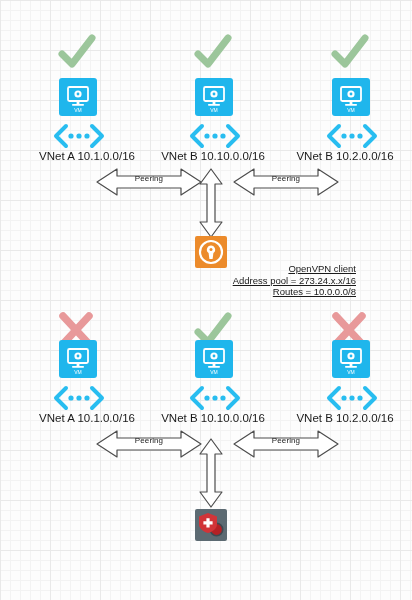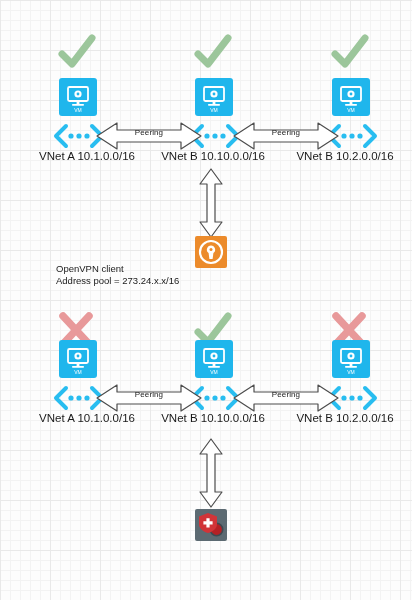--- a/index.html
+++ b/index.html
@@ -40,21 +40,21 @@
     border-radius: 3px;
     display: flex;
     align-items: center;
     justify-content: center;
   }
 
   
   .vnet-icon { width: 54px; height: 26px; }
 
   
-  .peer-wrap { width: 108px; height: 30px; }
+  .peer-wrap { width: 108px; height: 30px; margin-top: 46px; }
   .peer-label {
     position: absolute;
     left: 0;
     right: 0;
     top: 7px;
     text-align: center;
     font-size: 8px;
     color: #222;
     letter-spacing: 0.1px;
     line-height: 10px;
@@ -75,25 +75,26 @@
     width: 32px;
     height: 32px;
     display: flex;
     align-items: center;
     justify-content: center;
   }
   .openvpn-icon { background: #ec8b2b; border-radius: 2px; }
   .azurevpn-icon { background: #5c6a72; border-radius: 2px; }
 
   .caption {
-    text-align: left;
+    text-align: right;
     font-size: 9.5px;
     color: #1a1a1a;
     line-height: 11.5px;
     white-space: nowrap;
+    text-decoration: underline;
   }
   .caption div { white-space: nowrap; }
 
   .vert-arrow { width: 26px; }
 </style>
 </head>
 <body>
 
 <div id="canvas">
 
@@ -199,20 +200,21 @@
     <svg viewBox="0 0 32 32" width="32" height="32" aria-hidden="true">
       <circle cx="16" cy="16" r="11" fill="none" stroke="#ffffff" stroke-width="2.2"></circle>
       <path d="M16 9.5 a4.2 4.2 0 0 1 2.4 7.6 L17.6 23 L14.4 23 L13.6 17.1 A4.2 4.2 0 0 1 16 9.5 Z" fill="#ffffff"></path>
       <circle cx="16" cy="13.6" r="1.5" fill="#EC8B2B"></circle>
     </svg>
   </div>
 
   <div class="abs caption" style="left:56px; top:263px; width:300px;">
     <div>OpenVPN client</div>
     <div>Address pool = 273.24.x.x/16</div>
+    <div>Routes = 10.0.0.0/8</div>
   </div>
 
   <div class="abs mark" style="left:54px; top:310px;">
     <svg viewBox="0 0 44 40" width="44" height="40" aria-hidden="true">
       <path d="M9 6 L35 34 M35 6 L9 34" fill="none" stroke="#E8999A" stroke-width="7.5" stroke-linecap="round"></path>
     </svg>
   </div>
   <div class="abs mark" style="left:190px; top:310px;">
     <svg viewBox="0 0 44 40" width="44" height="40" aria-hidden="true">
       <path d="M8 22 L18 32 L38 6" fill="none" stroke="#9CC69B" stroke-width="7" stroke-linecap="round" stroke-linejoin="round"></path>

